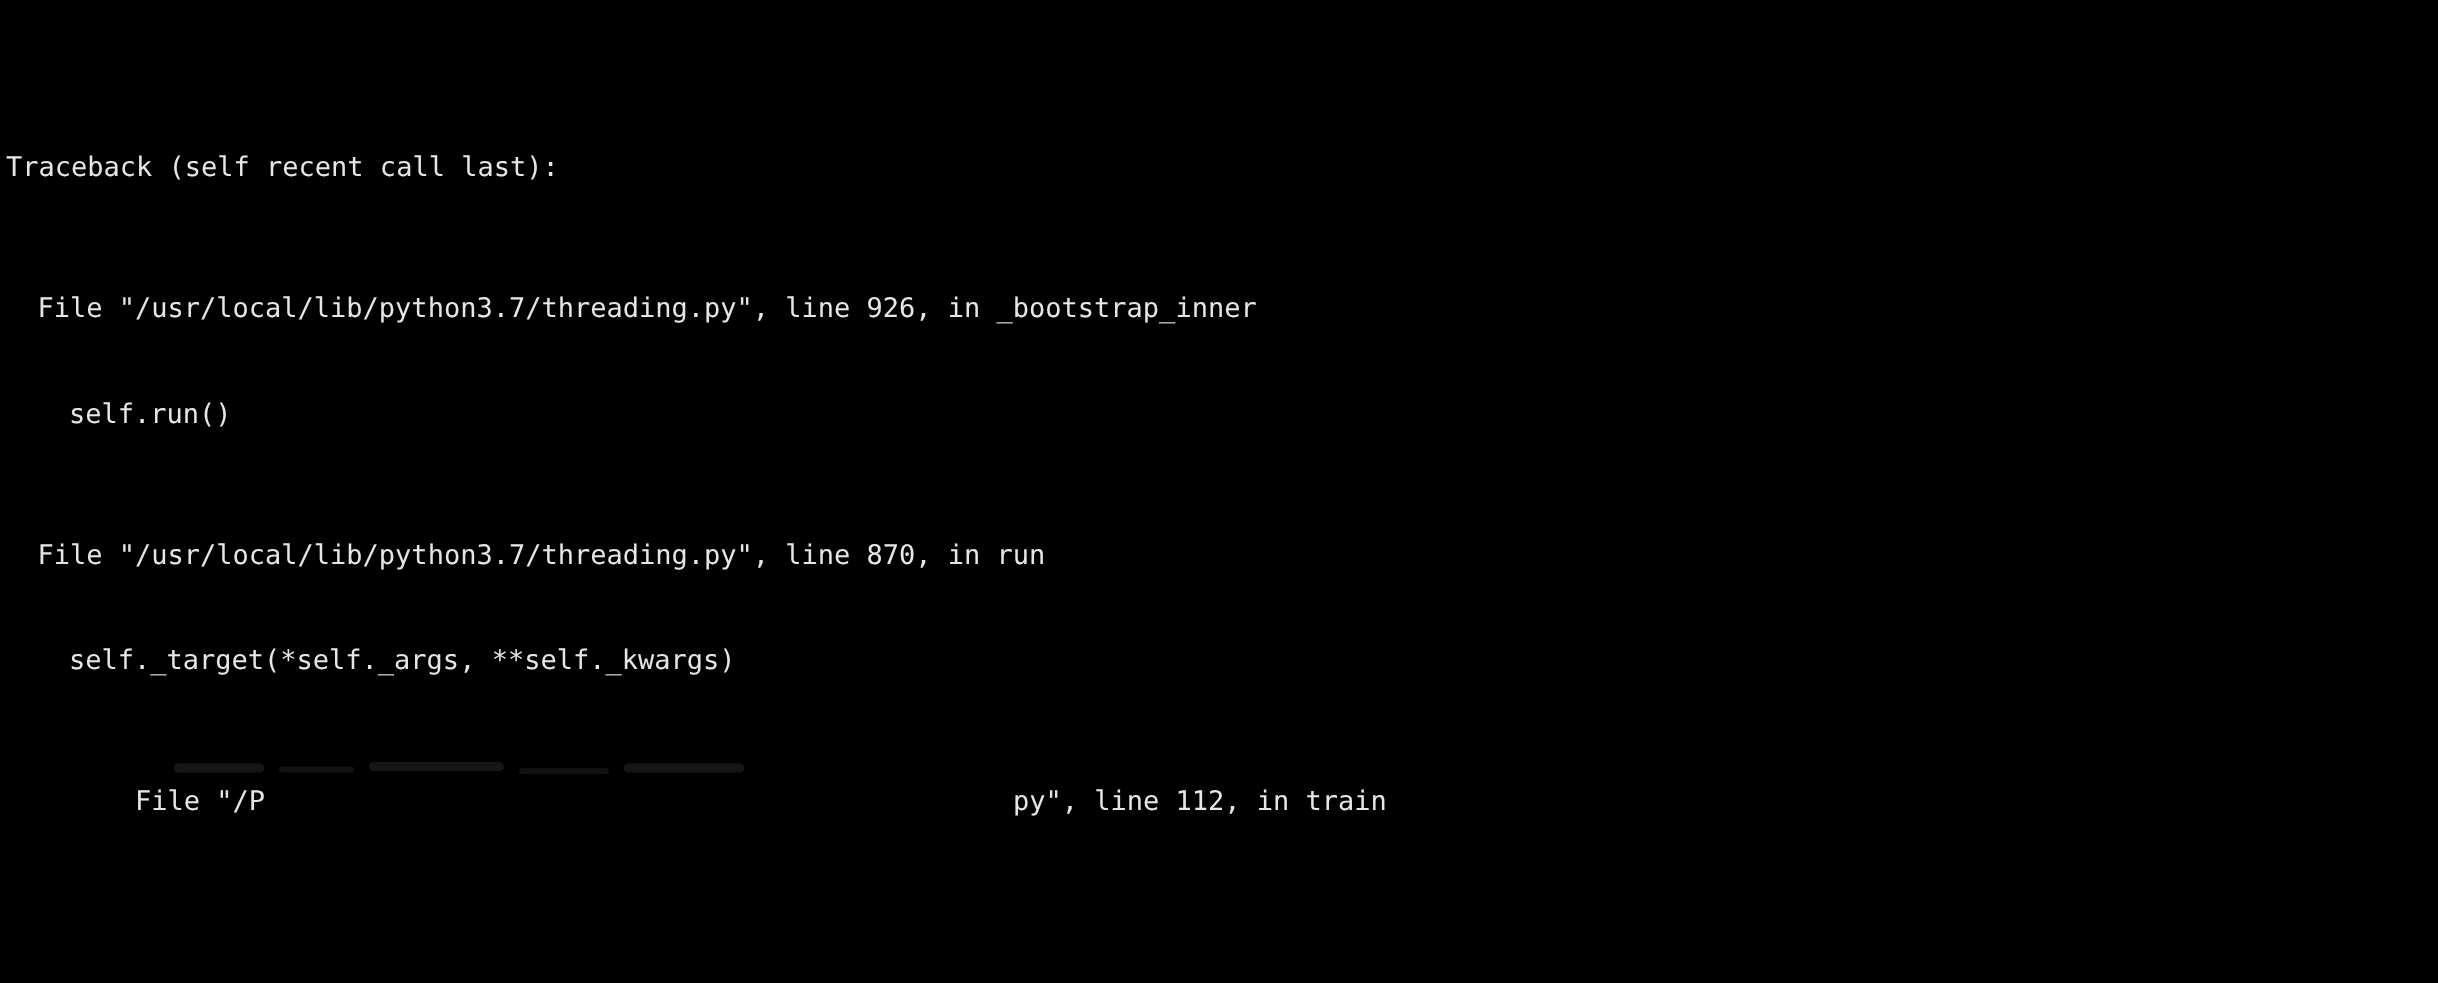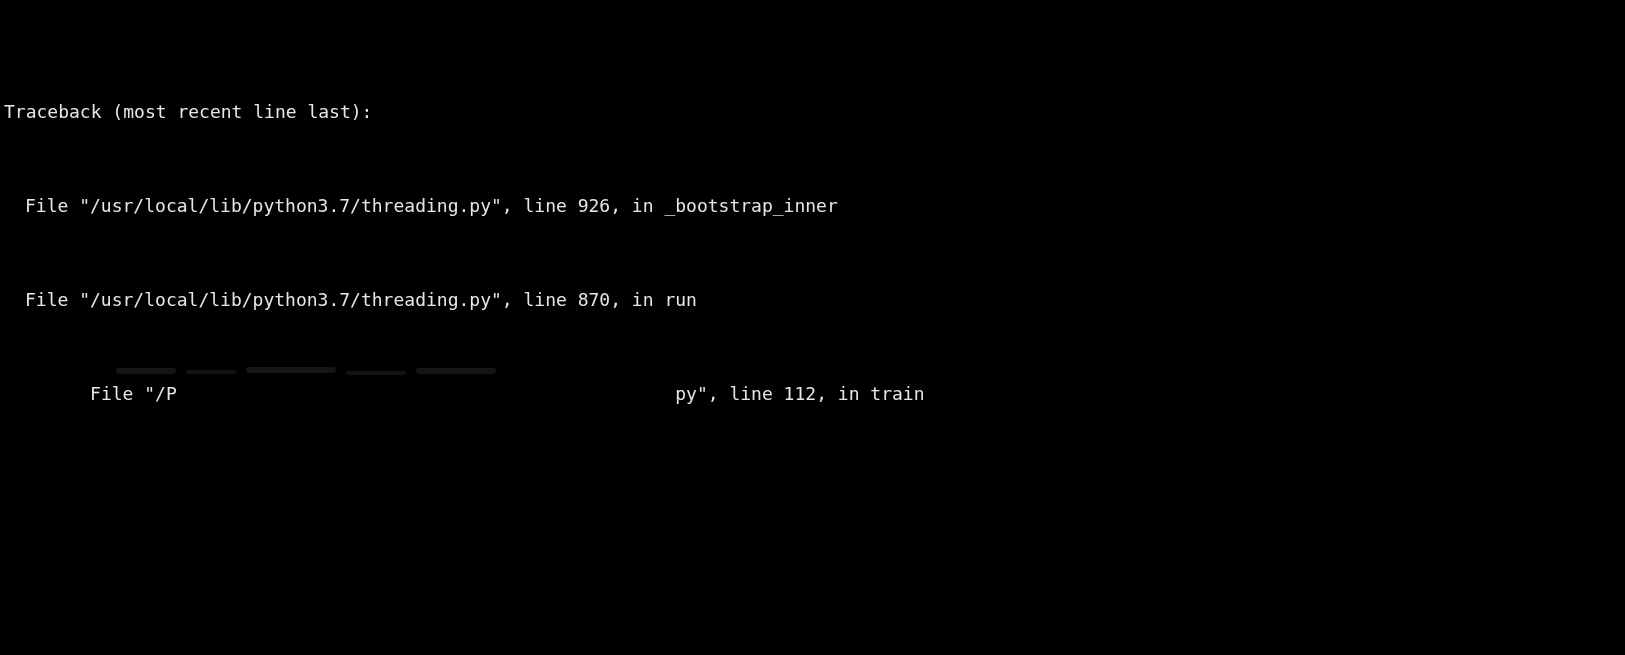--- a/index.html
+++ b/index.html
@@ -49,25 +49,27 @@
     background: #121212;
     border-radius: 2px;
     z-index: 3;
   }
 </style>
 </head>
 <body>
 
 <div class="terminal">
   <div class="line"></div>
-  <div class="line">Traceback (most recent line last):</div>
+  <div class="line">Traceback (self recent call last):</div>
 
   <div class="line indent1">File "/usr/local/lib/python3.7/threading.py", line 926, in _bootstrap_inner</div>
+  <div class="line indent2">self.run()</div>
 
   <div class="line indent1">File "/usr/local/lib/python3.7/threading.py", line 870, in run</div>
+  <div class="line indent2">self._target(*self._args, **self._kwargs)</div>
 
   <div class="line indent1 redact-wrap">
     <span>File "/P</span><span style="visibility:hidden">rojects/apps/analytic/Model_training_core_fit.</span><span>py", line 112, in train</span>
     <div class="redact" style="left:76px; width:414px;"></div>
     <div class="smudge" style="left:90px; width:60px; top:9px;"></div>
     <div class="smudge2" style="left:160px; width:50px; top:11px;"></div>
     <div class="smudge" style="left:220px; width:90px; top:8px;"></div>
     <div class="smudge2" style="left:320px; width:60px; top:12px;"></div>
     <div class="smudge" style="left:390px; width:80px; top:9px;"></div>
   </div>

